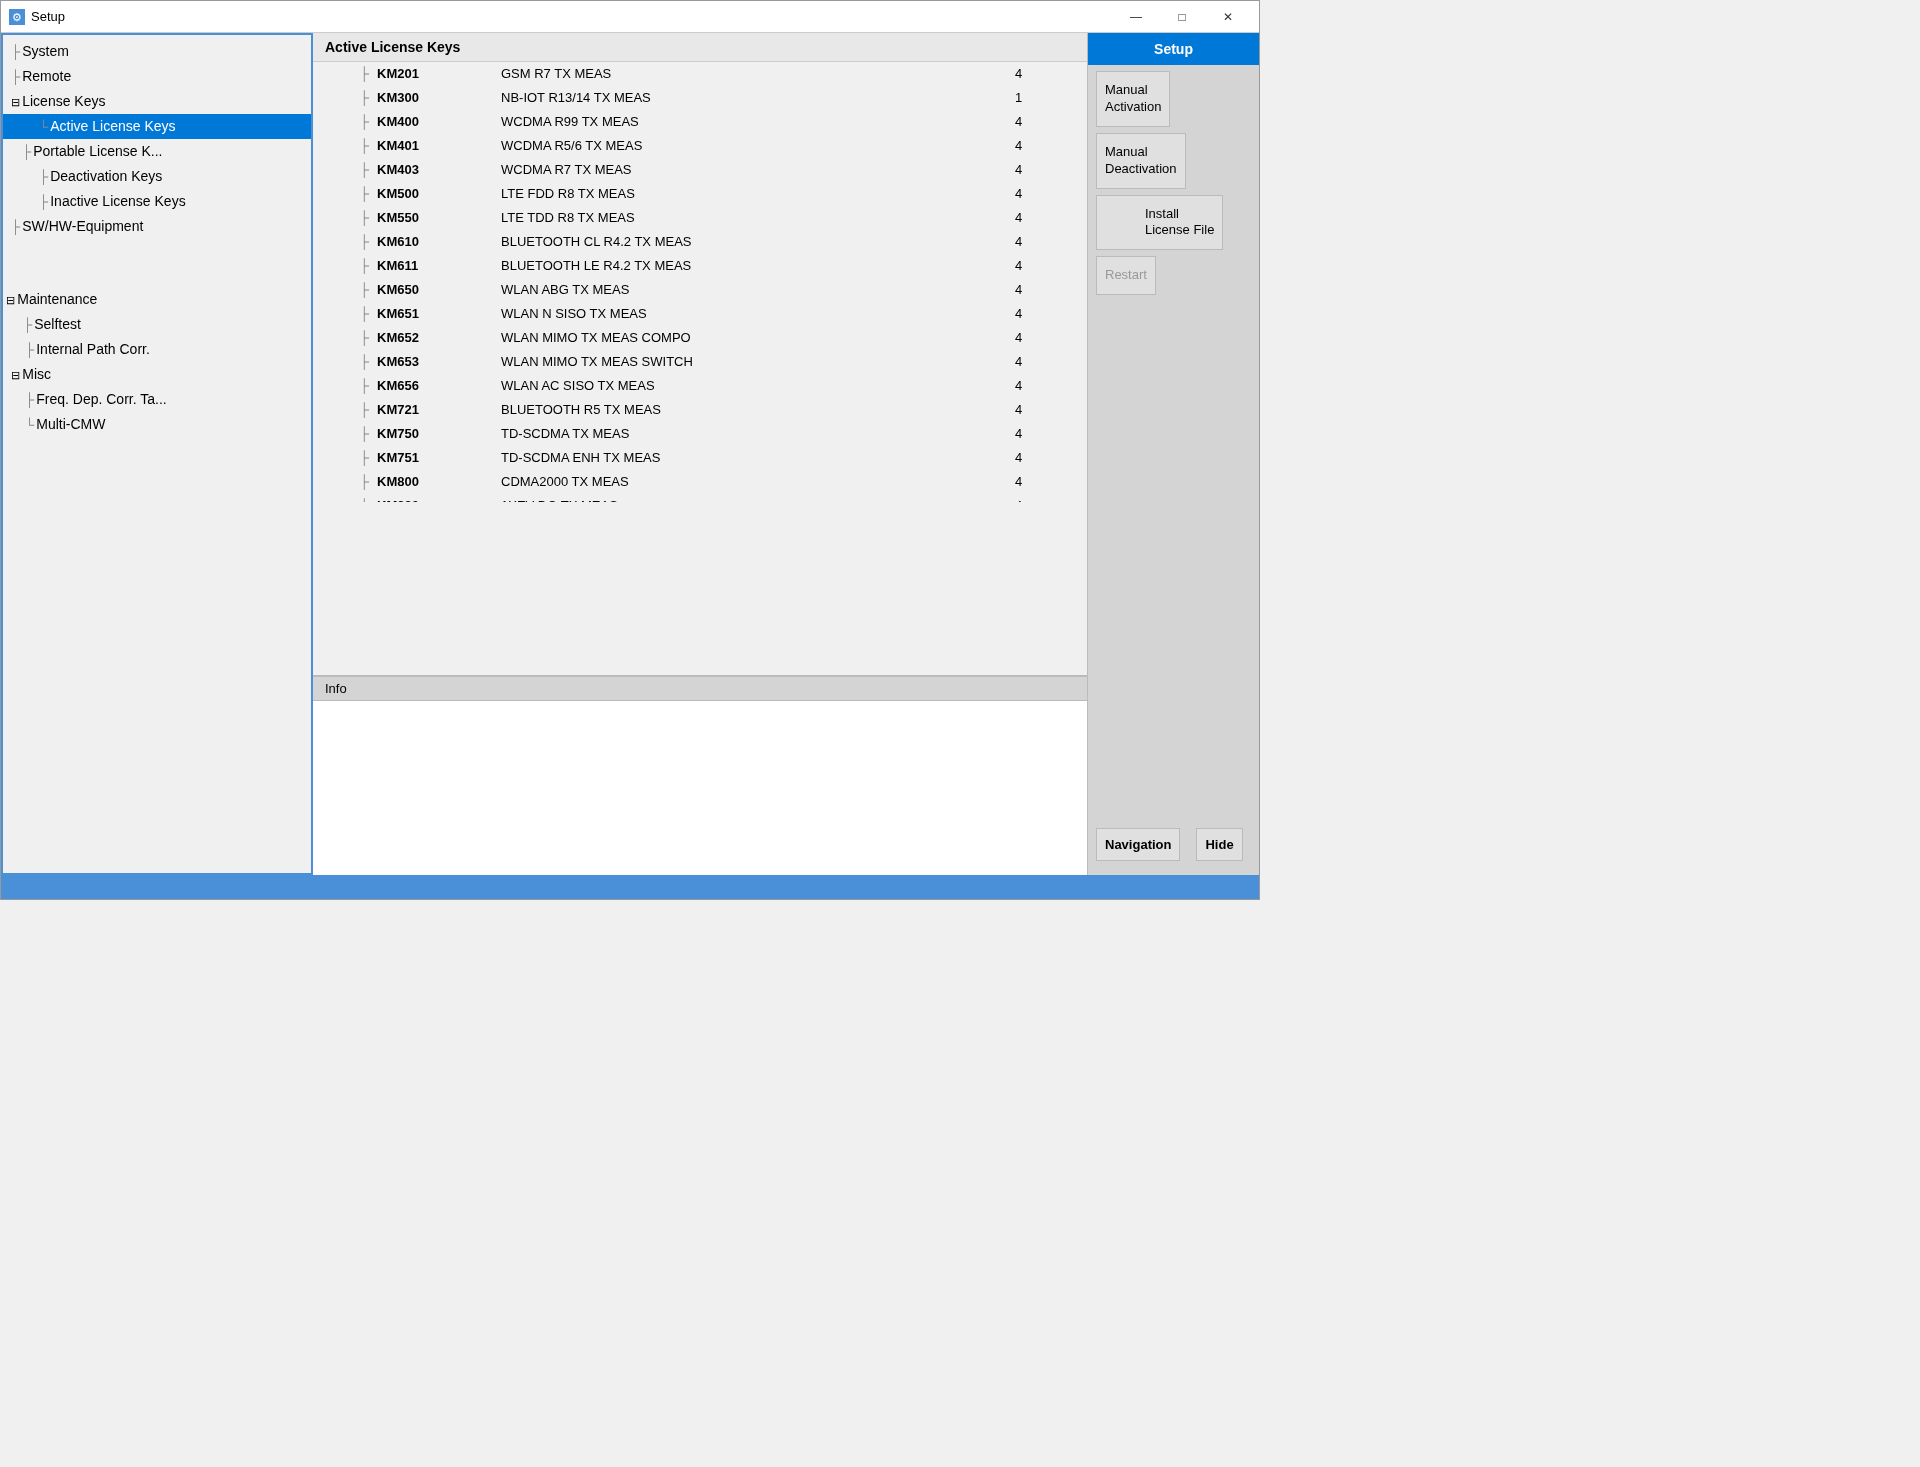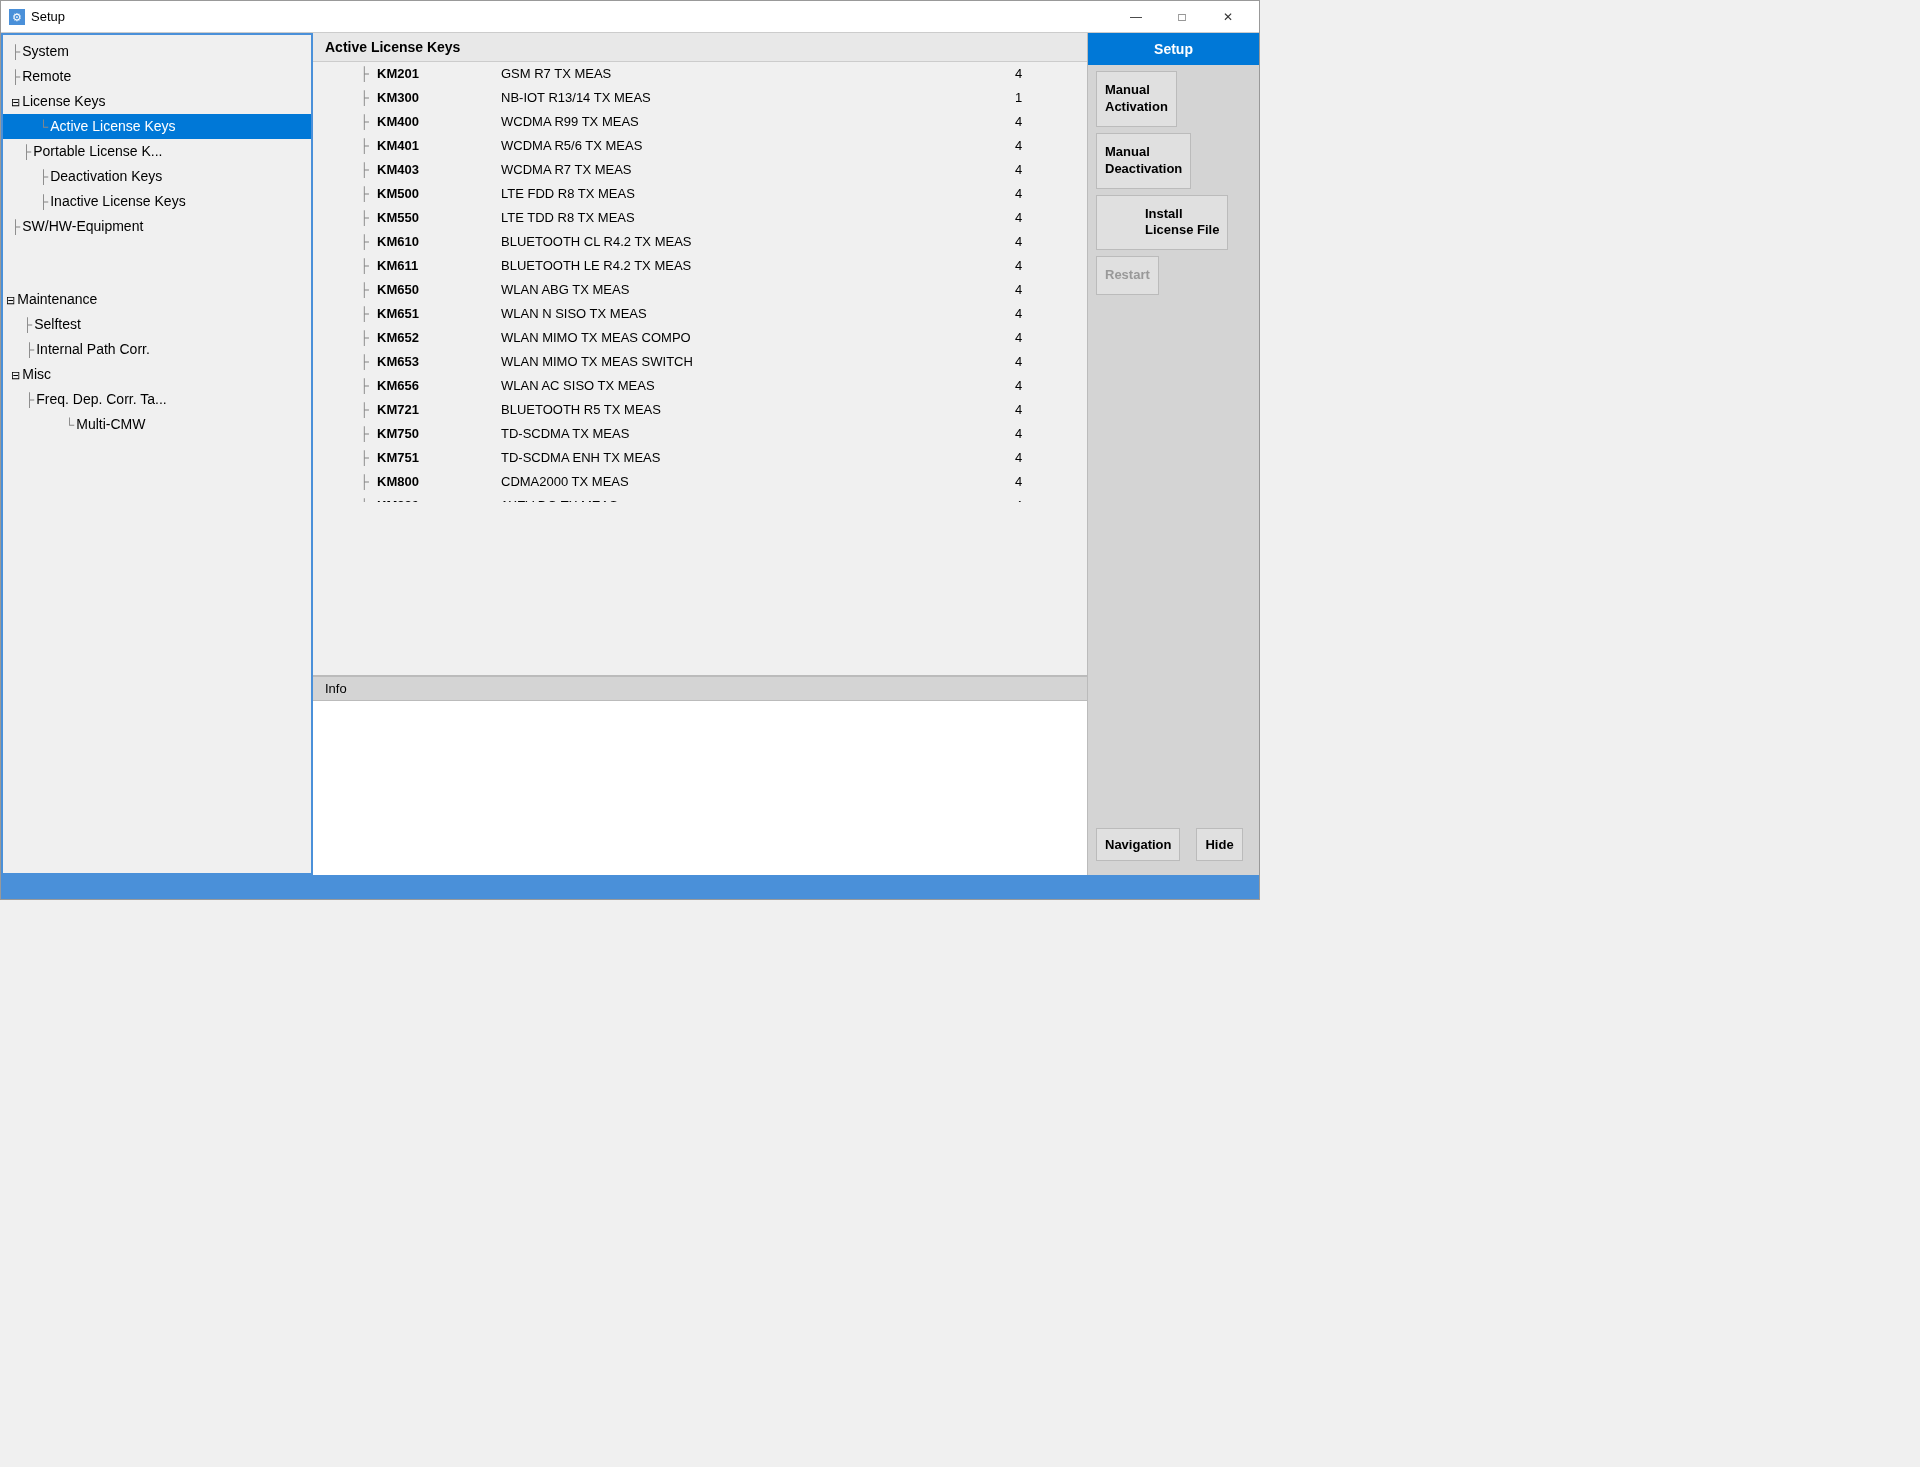--- a/index.html
+++ b/index.html
@@ -110,21 +110,21 @@
     .right-panel-top { background: #0078d7; color: white; text-align: center; padding: 8px; font-weight: bold; font-size: 14px; }
     
     .right-btn { 
       background: #e0e0e0; 
       border: 1px solid #bbb;
       margin: 6px 11px 0 8px;
       padding: 10px 8px;
       text-align: left;
       cursor: pointer;
       font-size: 13px;
-      font-weight: bold;
+      font-weight: normal;
       line-height: 1.3;
     }
     .right-btn.disabled { color: #999; cursor: default; }
     
     .right-panel-spacer { flex: 1; }
     
     .right-panel-bottom { padding-bottom: 8px; }
     
     .nav-btn { 
       background: #e0e0e0; 
@@ -172,21 +172,21 @@
         <div class="tree-item selected" style="padding-left: 36px;"><span style="margin-right:2px;color:#888;">└</span><span class="tree-label">Active License Keys</span></div>
         <div class="tree-item" style="padding-left: 19px;"><span style="margin-right:2px;color:#888;">├</span><span class="tree-label">Portable License K...</span></div>
         <div class="tree-item" style="padding-left: 36px;"><span style="margin-right:2px;color:#888;">├</span><span class="tree-label">Deactivation Keys</span></div>
         <div class="tree-item" style="padding-left: 36px;"><span style="margin-right:2px;color:#888;">├</span><span class="tree-label">Inactive License Keys</span></div>
         <div class="tree-item" style="padding-left: 8px;"><span style="margin-right:2px;color:#888;">├</span><span class="tree-label">SW/HW-Equipment</span></div>
         <div class="tree-item" style="padding-left: 3px; margin-top: 48px;"><span style="margin-right:2px;font-size:11px;">⊟</span><span class="tree-label">Maintenance</span></div>
         <div class="tree-item" style="padding-left: 20px;"><span style="margin-right:2px;color:#888;">├</span><span class="tree-label">Selftest</span></div>
         <div class="tree-item" style="padding-left: 22px;"><span style="margin-right:2px;color:#888;">├</span><span class="tree-label">Internal Path Corr.</span></div>
         <div class="tree-item" style="padding-left: 8px;"><span style="margin-right:2px;font-size:11px;">⊟</span><span class="tree-label">Misc</span></div>
         <div class="tree-item" style="padding-left: 22px;"><span style="margin-right:2px;color:#888;">├</span><span class="tree-label">Freq. Dep. Corr. Ta...</span></div>
-        <div class="tree-item" style="padding-left: 22px; margin-left: 40px;"><span style="margin-right:2px;color:#888;">└</span><span class="tree-label">Multi-CMW</span></div>
+        <div class="tree-item" style="padding-left: 22px;"><span style="margin-right:2px;color:#888;">└</span><span class="tree-label">Multi-CMW</span></div>
       </div>
 
     <div class="main-content">
       <div class="section-header">Active License Keys</div>
 
       <div class="table-area">
         <div class="table-scroll-container">
 
           <div id="table-body">
               <div class="table-row">

